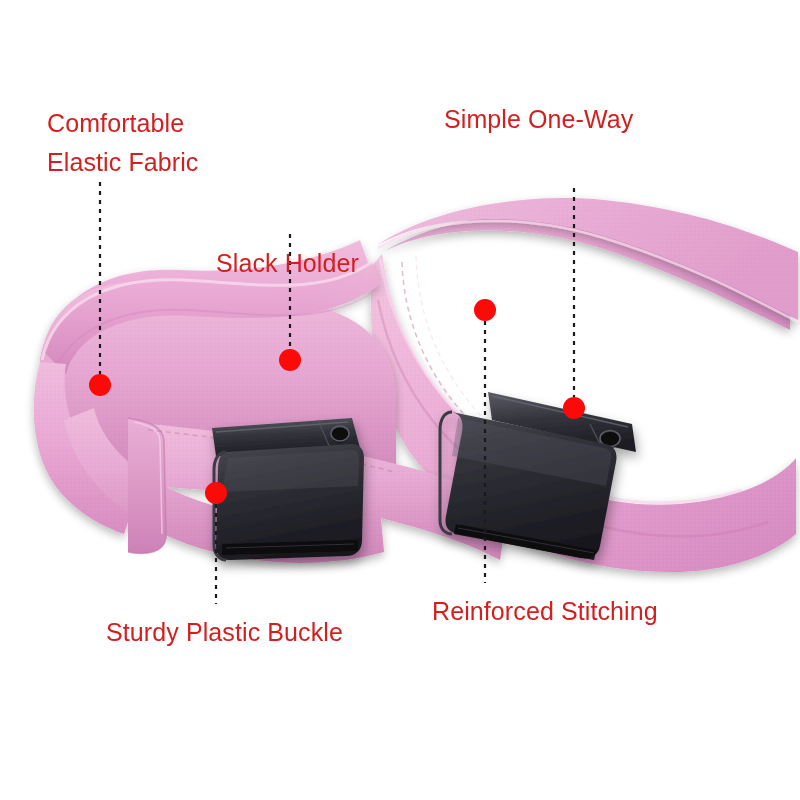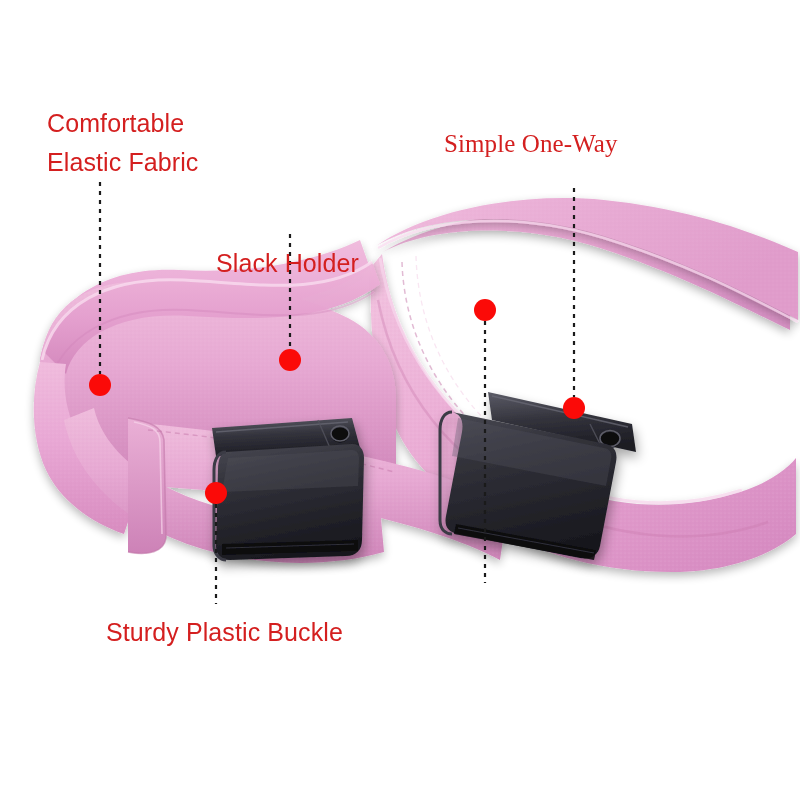--- a/index.html
+++ b/index.html
@@ -33,21 +33,21 @@
     font-weight: 400;
     letter-spacing: 0.1px;
     white-space: nowrap;
     line-height: 1.55;
   }
   .callout-label .ln {
     display: block;
   }
   .lbl-comfortable { left: 47px;  top: 104px; }
   .lbl-slack       { left: 216px; top: 200px; margin-top: 44px; }
-  .lbl-oneway      { left: 444px; top: 125px; font-family: Liberation Serif, serif; }
+  .lbl-oneway      { left: 444px; top: 100px; }
   .lbl-sturdy      { left: 106px; top: 613px; }
   .lbl-stitch      { left: 432px; top: 592px; }
 </style>
 </head>
 <body>
 
 <div id="stage" style="background: #e5e5e5;">
 
   <svg id="artwork" viewBox="0 0 800 800" xmlns="http://www.w3.org/2000/svg">
     <defs>
@@ -354,14 +354,17 @@
   </div>
 
   <div class="callout-label lbl-oneway" style="color: rgb(212, 31, 31);">
     <span class="ln">Simple One-Way</span>
   </div>
 
   <div class="callout-label lbl-sturdy" style="color: rgb(212, 31, 31);">
     <span class="ln">Sturdy Plastic Buckle</span>
   </div>
 
+  <div class="callout-label lbl-stitch" style="color: rgb(212, 31, 31);">
+    <span class="ln">Reinforced Stitching</span>
+  </div>
 
 </div>
 
 </body></html>

